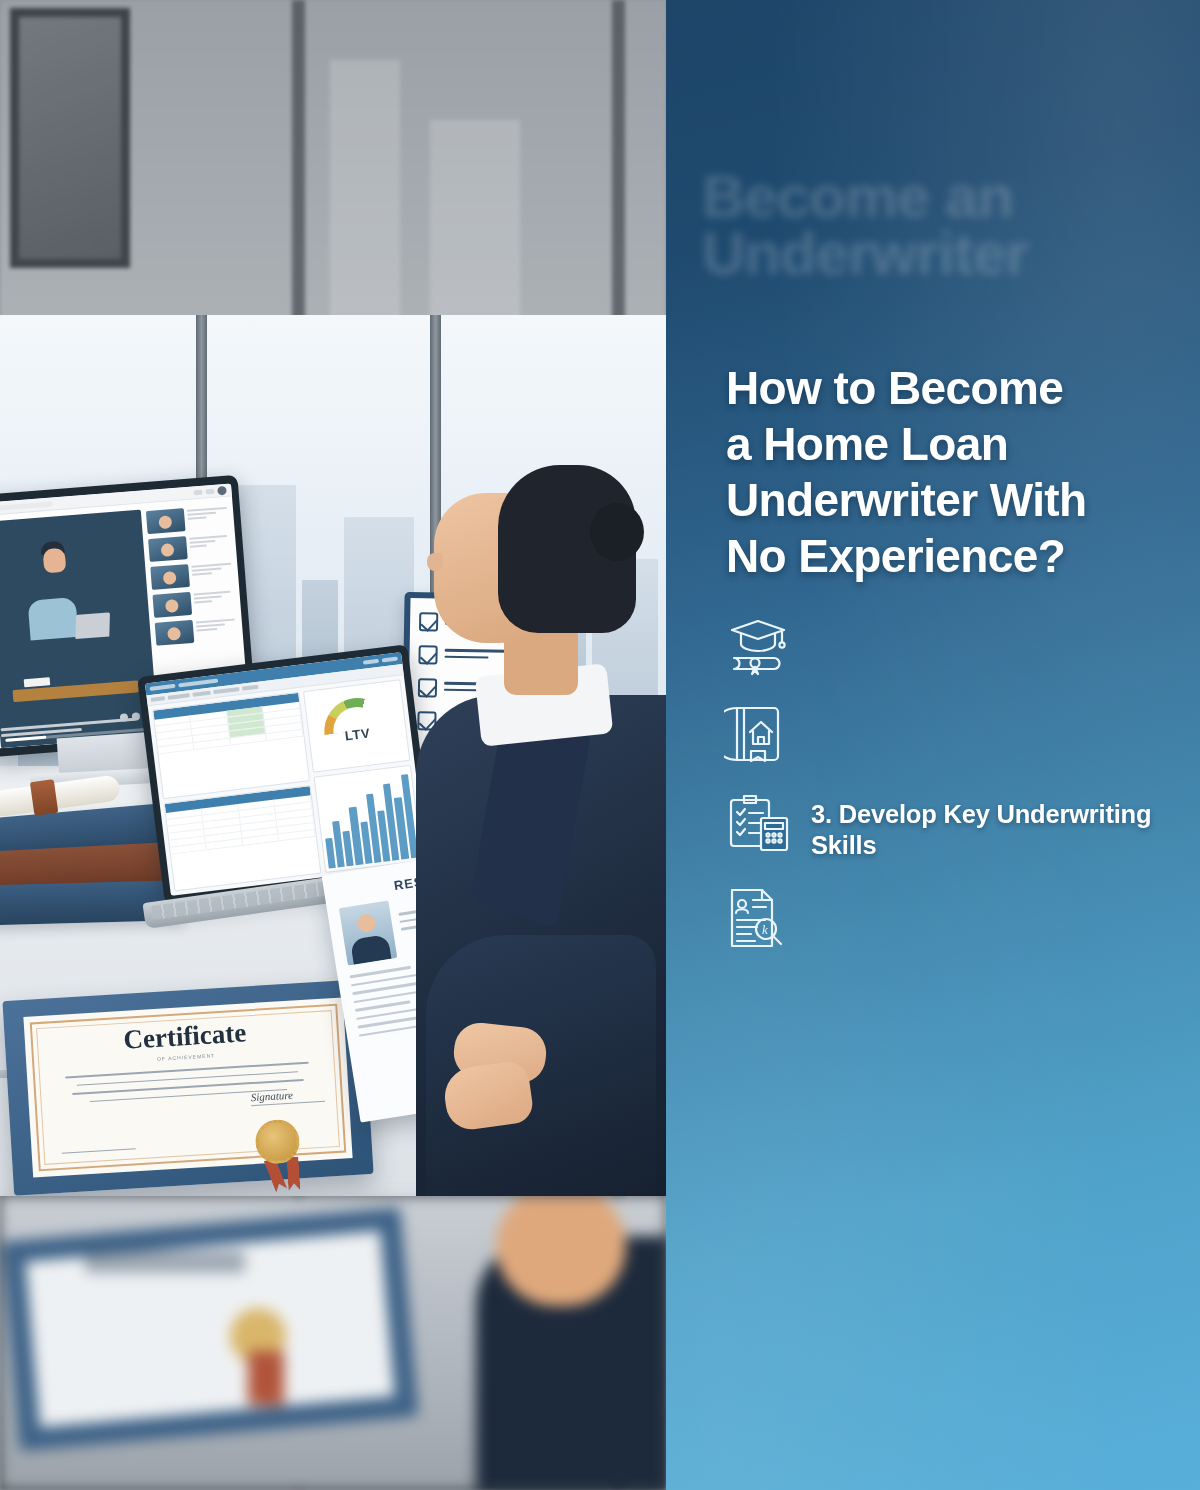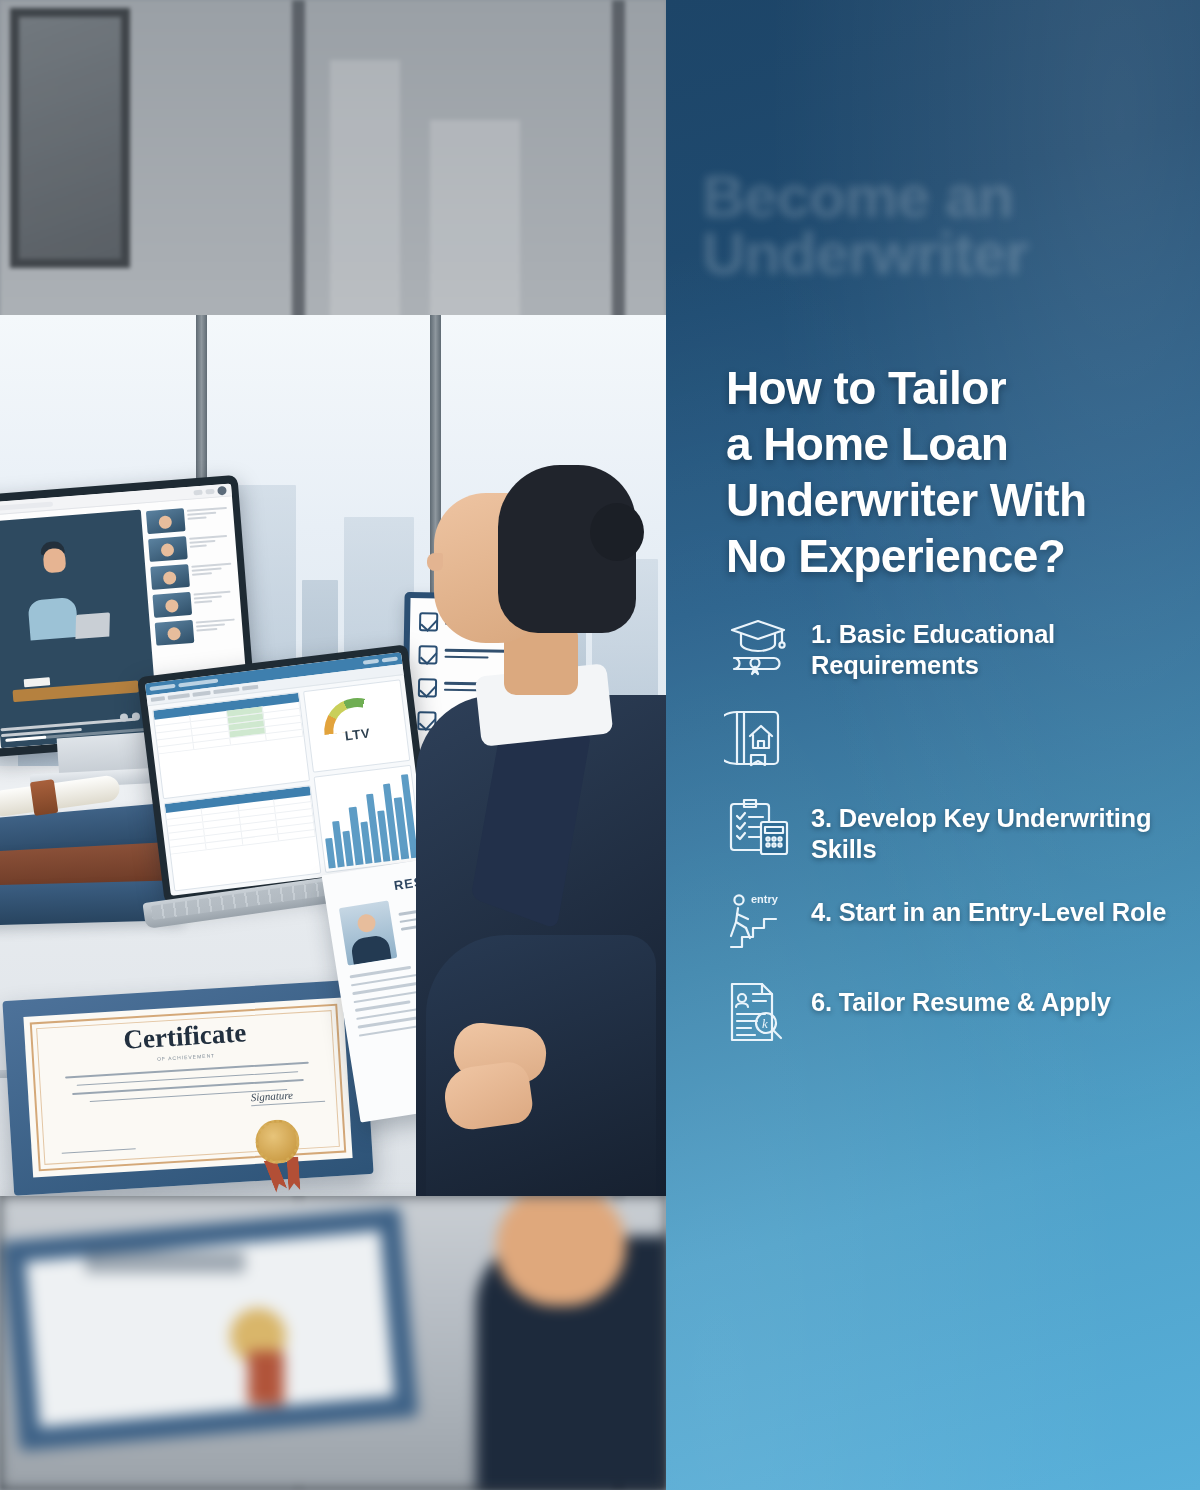--- a/index.html
+++ b/index.html
@@ -660,41 +660,39 @@
     </div>
 
   </div>
 
   <div class="right-panel">
     <div class="panel-sheen"></div>
 
     <div class="ghost">Become an
 Underwriter</div>
 
-    <h1 class="headline">How to Tailor
+    <h1 class="headline">How to Become
 a Home Loan
 Underwriter With
 No Experience?</h1>
 
     <div class="steps">
 
       <div class="step">
         <div class="step-icon">
           <svg viewBox="0 0 70 64" fill="none" stroke="#eaf4fb" stroke-width="2.2" stroke-linecap="round" stroke-linejoin="round">
             <path d="M8 18 L34 9 L60 18 L34 27 Z"></path>
             <path d="M17 22 V32 C17 36 26 39 34 39 C42 39 51 36 51 32 V22"></path>
             <path d="M58 19 V30"></path>
               <circle cx="58" cy="33" r="2.6"></circle>
             <path d="M10 46 h40 a5 5 0 0 1 0 11 H10 a5 5 0 0 0 0 -11 Z"></path>
             <circle cx="31" cy="51" r="4.5"></circle>
             <path d="M31 55 l-3 7 M31 55 l3 7 M28 62 l3-3 3 3"></path>
           </svg>
         </div>
-        <div class="step-text">1. Basic Educational
-Requirements</div>
       </div>
 
       <div class="step">
         <div class="step-icon">
           <svg viewBox="0 0 70 64" fill="none" stroke="#eaf4fb" stroke-width="2.2" stroke-linecap="round" stroke-linejoin="round">
             <path d="M13 6 h37 a4 4 0 0 1 4 4 v44 a4 4 0 0 1 -4 4 H13 Z"></path>
             <path d="M13 6 a5 5 0 0 0 0 52"></path>
             <path d="M20 6 V58"></path>
             <path d="M26 30 L37 20 L48 30"></path>
             <path d="M29 29 V42 h16 V29"></path>
@@ -722,49 +720,33 @@
               <circle cx="56" cy="43" r="1.6"></circle>
             <circle cx="44" cy="49" r="1.6"></circle>
               <circle cx="50" cy="49" r="1.6"></circle>
               <circle cx="56" cy="49" r="1.6"></circle>
           </svg>
         </div>
         <div class="step-text">3. Develop Key
 Underwriting Skills</div>
       </div>
 
-      <div class="step">
-        <div class="step-icon">
-          <svg viewBox="0 0 70 64" fill="none" stroke="#eaf4fb" stroke-width="2.2" stroke-linecap="round" stroke-linejoin="round">
-            <circle cx="15" cy="10" r="4.6"></circle>
-            <path d="M14 18 L12 32 L7 46"></path>
-            <path d="M13 24 L24 29"></path>
-            <path d="M12 32 L22 38"></path>
-            <path d="M22 38 L26 48"></path>
-            <path d="M7 57 h11 V47 h11 V38 h11 V29 h12"></path>
-            <text x="27" y="13" fill="#eaf4fb" stroke="none" font-family="Liberation Sans, sans-serif" font-size="11" font-weight="bold">entry</text>
-          </svg>
-        </div>
-        <div class="step-text">4. Start in an Entry-Level
-Role</div>
-      </div>
 
 
       <div class="step">
         <div class="step-icon">
           <svg viewBox="0 0 70 64" fill="none" stroke="#eaf4fb" stroke-width="2.2" stroke-linecap="round" stroke-linejoin="round">
             <path d="M8 4 h30 l10 10 v46 H8 Z"></path>
             <path d="M38 4 v10 h10"></path>
             <circle cx="18" cy="18" r="4"></circle>
             <path d="M12 27 c0 -5 12 -5 12 0"></path>
             <path d="M29 14 h13 M29 21 h13 M13 34 h28 M13 41 h20 M13 48 h14 M13 55 h18"></path>
             <circle cx="42" cy="43" r="10"></circle>
             <path d="M49 50 l8 8"></path>
             <text x="38" y="48" fill="#eaf4fb" stroke="none" font-family="Liberation Serif, serif" font-size="13" font-style="italic">k</text>
           </svg>
         </div>
-        <div class="step-text">6. Tailor Resume &amp; Apply</div>
       </div>
 
     </div>
   </div>
 
 </div>
 
 </body></html>

